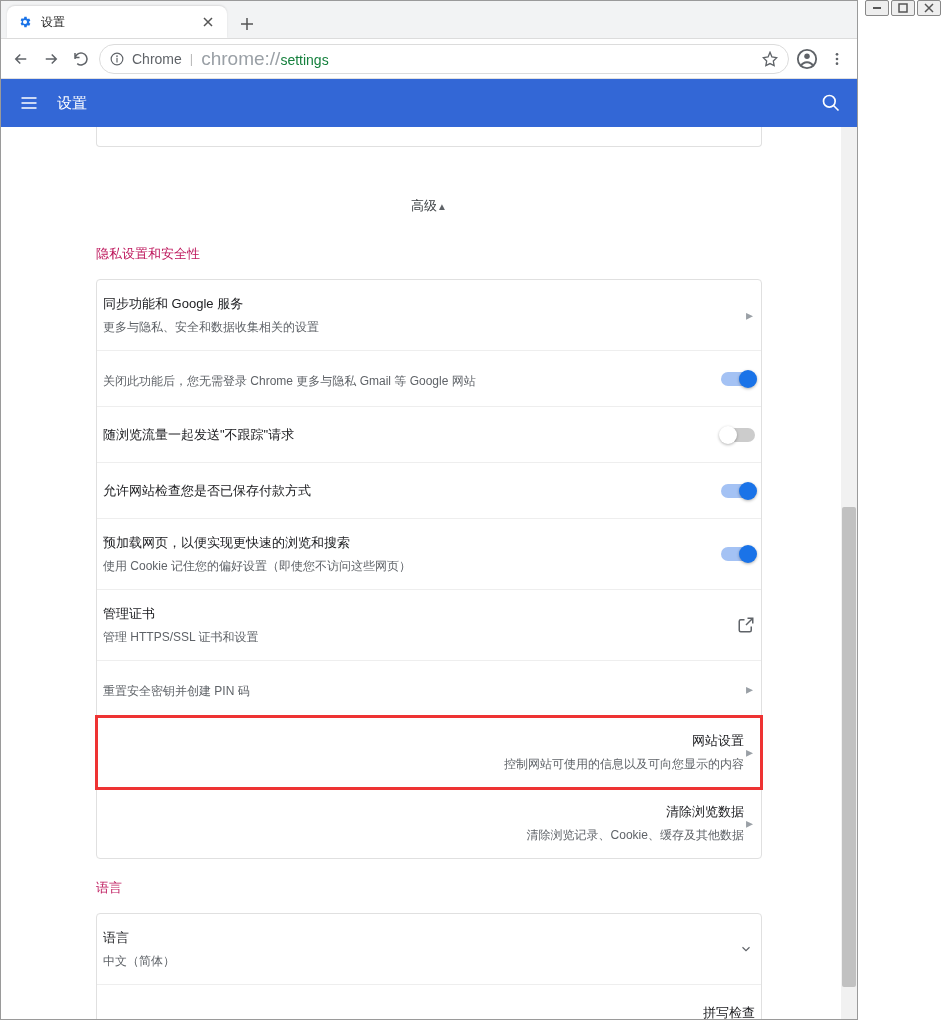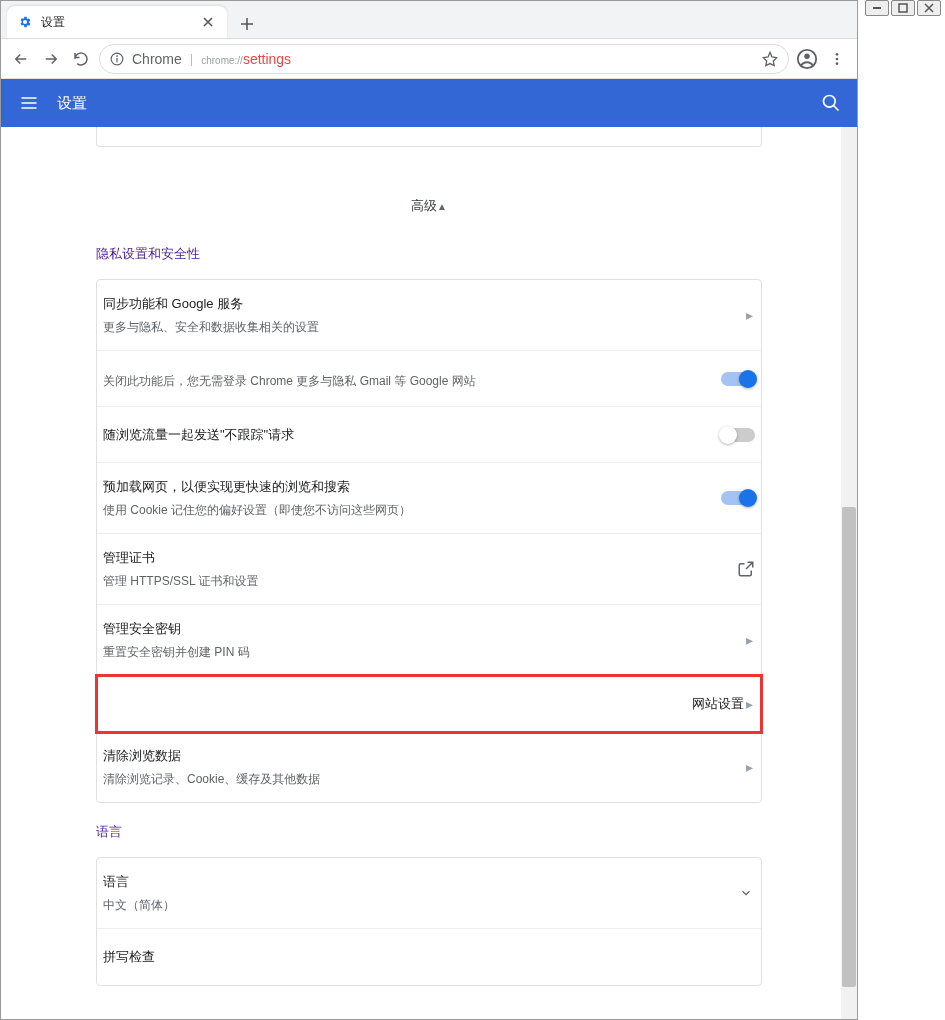--- a/index.html
+++ b/index.html
@@ -14,41 +14,41 @@
 .tab-icon { width: 16px; height: 16px; display:flex;align-items:center;justify-content:center;color:#1a73e8 }
 .tab-title { font-size: 12px; color: #222; flex:1 }
 .tab-close { font-size: 14px; color: #555; padding: 2px 4px; cursor: pointer; }
 .newtab { width: 28px; height: 28px; display: flex; align-items: center; justify-content: center; font-size: 18px; color: #555; margin-left: 6px; cursor: pointer; }
 
 .addrbar { height: 40px; display: flex; align-items: center; padding: 0 8px; gap: 6px; border-bottom: 1px solid #e0e0e0; }
 .navicon { width: 24px; height: 24px; display: flex; align-items: center; justify-content: center; color: #555; cursor: pointer; }
 .omnibox { flex: 1; height: 30px; border: 1px solid #dcdcdc; border-radius: 15px; display: flex; align-items: center; padding: 0 10px; gap: 8px; }
 .omni-label { color: #5f6368; font-size: 14px; }
 .omni-sep { color: #bbb; }
-.omni-url-pre { color: #9aa0a6; font-size: 10px; }
-.omni-url-bold { color: #ef4444; font-size: 14px; }
+.omni-url-pre { color: #9aa0a6; font-size: 19px; }
+.omni-url-bold { color: #15803d; font-size: 14px; }
 .star { margin-left: auto; color: #9aa0a6; }
 
 .appbar { height: 48px; background: #3367d6; color: #fff; display: flex; align-items: center; padding: 0 16px; gap: 16px; }
 .hamburger { width: 24px; height: 24px; display: flex; align-items: center; justify-content: center; cursor: pointer; color:#fff }
 .apptitle { font-size: 15px; }
 .appsearch { margin-left: auto; cursor: pointer; color:#fff }
 
 .content-wrap { flex: 1; overflow-y: scroll; background: #fff; position: relative; }
 .content { width: 666px; margin: 0 auto; padding-bottom: 40px; }
 .blankcard { border: 1px solid #e0e0e0; border-radius: 4px; height: 20px; margin-top: 0; border-top: none; border-radius: 0 0 4px 4px; }
 
 .adv { display: flex; align-items: center; justify-content: center; margin: 50px 0 30px; color: #3c4043; font-size: 13px; cursor: pointer; }
 .adv .caret { font-size: 10px; color:#5f6368 }
 
-.section-title { font-size: 13px; color: #4c1d95; margin: 20px 0 16px; }
+.section-title { font-size: 13px; color: #be185d; margin: 20px 0 16px; }
 
 .card { border: 1px solid #e0e0e0; border-radius: 4px; }
 .row { display: flex; align-items: center; padding: 14px 6px; border-bottom: 1px solid #eee; min-height: 56px; cursor: pointer; }
-.row:last-child { border-bottom: none; }
+.row:last-child { border-bottom: none; text-align: right; }
 .row-text { flex: 1; }
 .row-title { font-size: 13px; color: #202124; line-height: 20px; }
 .row-sub { font-size: 12px; color: #5f6368; line-height: 18px; margin-top: 4px; }
 .row-highlight { outline: 3px solid #e33; outline-offset: -1px; text-align: right; }
 
 .toggle { width: 34px; height: 14px; border-radius: 7px; position: relative; }
 .toggle .knob { position: absolute; width: 18px; height: 18px; border-radius: 50%; top: -2px; box-shadow: 0 1px 3px rgba(0,0,0,0.3); }
 .toggle.on { background: #a4c2f4; }
 .toggle.on .knob { background: #1a73e8; right: -2px; }
 .toggle.off { background: #ccc; }
@@ -200,48 +200,56 @@
           <div class="row">
             <div class="row-text">
               <div class="row-title">随浏览流量一起发送"不跟踪"请求</div>
             </div>
             <div class="toggle off">
               <div class="knob"></div>
             </div>
           </div>
           <div class="row">
             <div class="row-text">
+              <div class="row-title">允许网站检查您是否已保存付款方式</div>
+            </div>
+            <div class="toggle on">
+              <div class="knob"></div>
+            </div>
+          </div>
+          <div class="row">
+            <div class="row-text">
               <div class="row-title">预加载网页，以便实现更快速的浏览和搜索</div>
               <div class="row-sub">使用 Cookie 记住您的偏好设置（即使您不访问这些网页）</div>
             </div>
             <div class="toggle on">
               <div class="knob"></div>
             </div>
           </div>
           <div class="row">
             <div class="row-text">
               <div class="row-title">管理证书</div>
               <div class="row-sub">管理 HTTPS/SSL 证书和设置</div>
             </div>
             <span class="ext">
               <svg width="18" height="18" viewBox="0 0 24 24" fill="none" stroke="#5f6368" stroke-width="2">
                 <path d="M14 3h7v7M21 3l-9 9M19 14v5a2 2 0 0 1-2 2H5a2 2 0 0 1-2-2V7a2 2 0 0 1 2-2h5"></path>
               </svg>
             </span>
           </div>
           <div class="row">
             <div class="row-text">
-              <div class="row-title">管理安全密钥</div>
               <div class="row-sub">重置安全密钥并创建 PIN 码</div>
             </div>
             <span class="chev">▸</span>
           </div>
           <div class="row row-highlight">
             <div class="row-text">
               <div class="row-title">网站设置</div>
+              <div class="row-sub">控制网站可使用的信息以及可向您显示的内容</div>
             </div>
             <span class="chev">▸</span>
           </div>
           <div class="row">
             <div class="row-text">
               <div class="row-title">清除浏览数据</div>
               <div class="row-sub">清除浏览记录、Cookie、缓存及其他数据</div>
             </div>
             <span class="chev">▸</span>
           </div>

